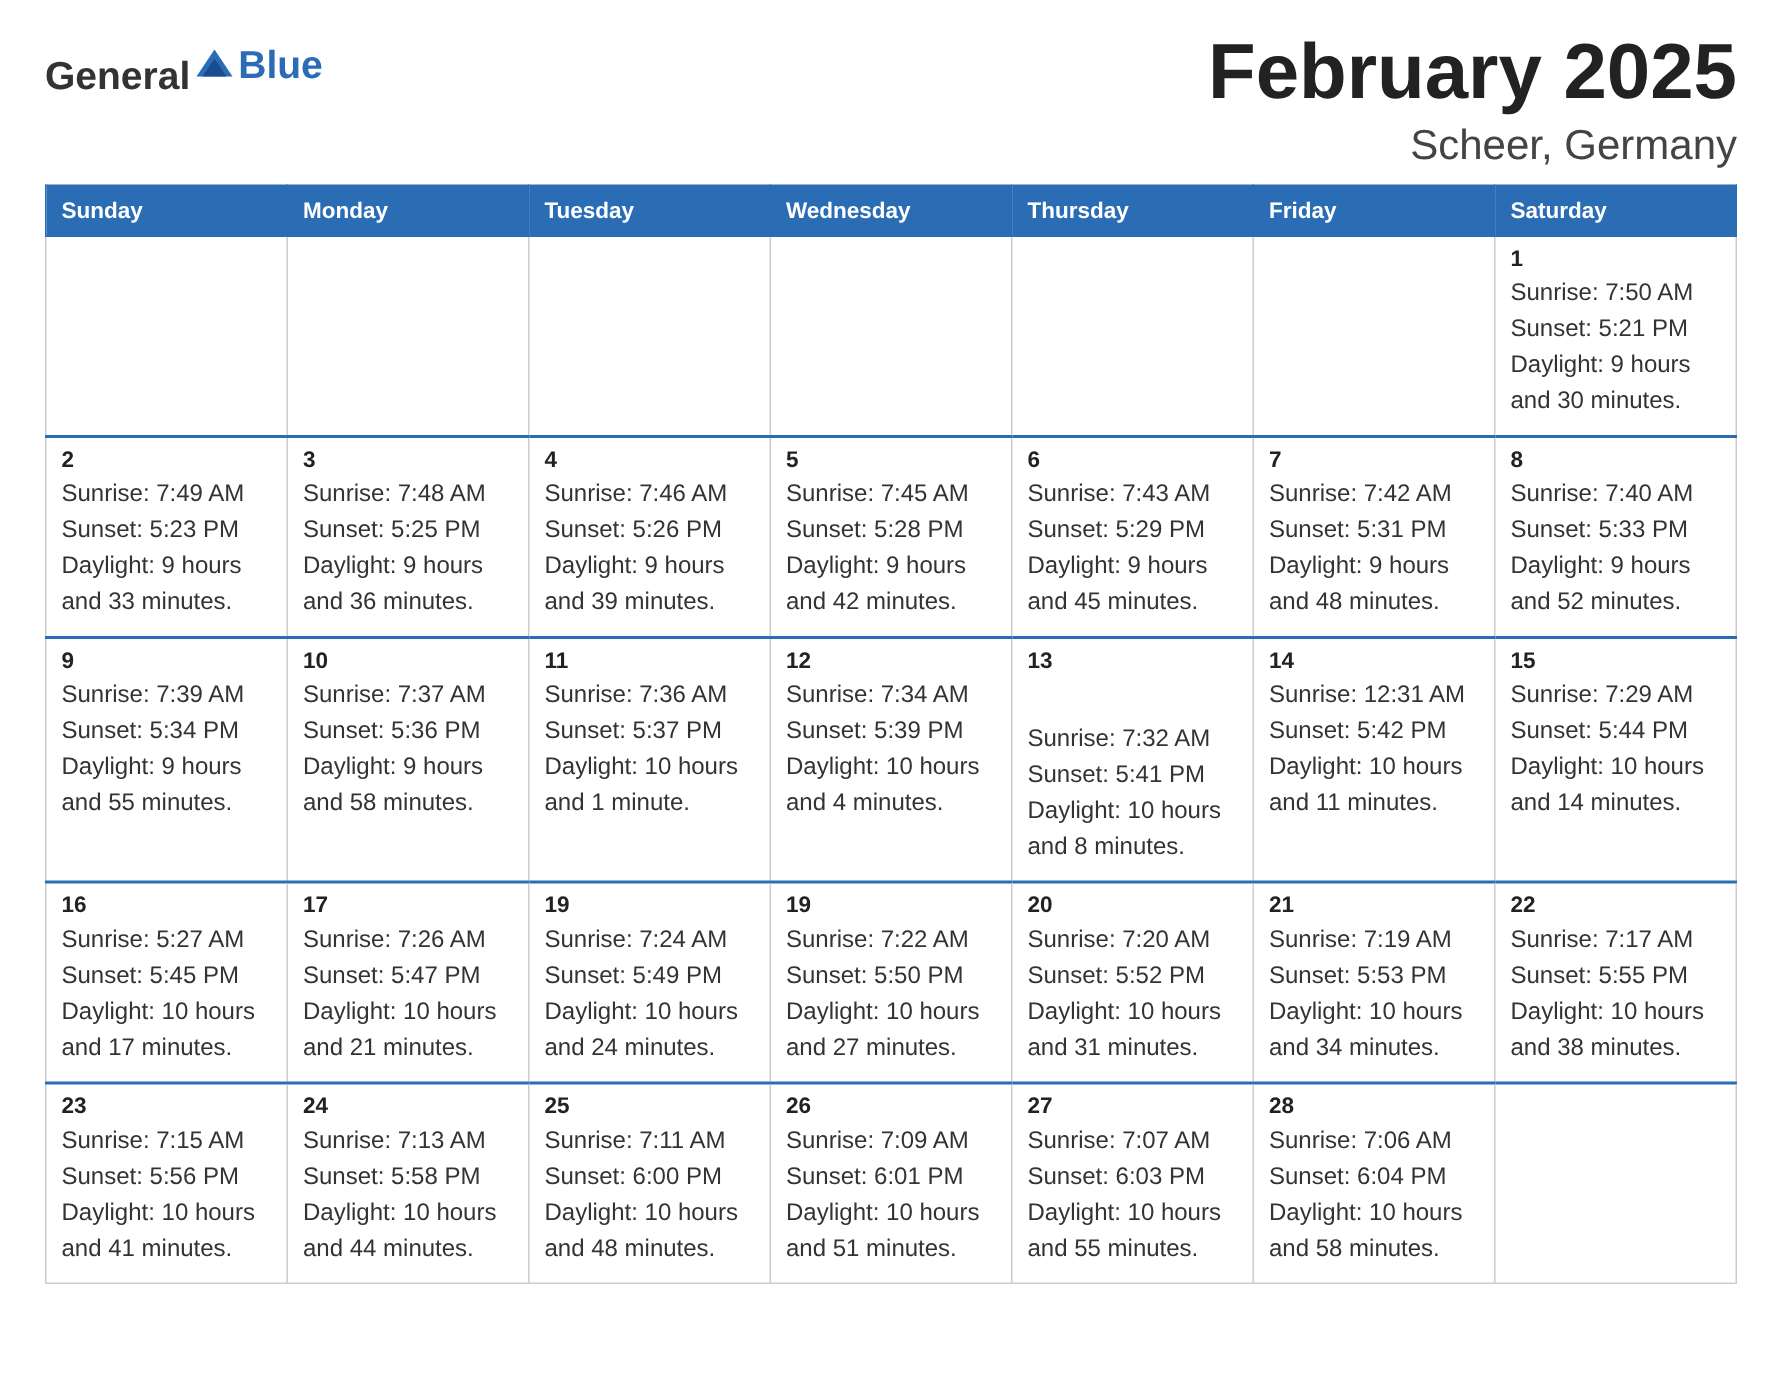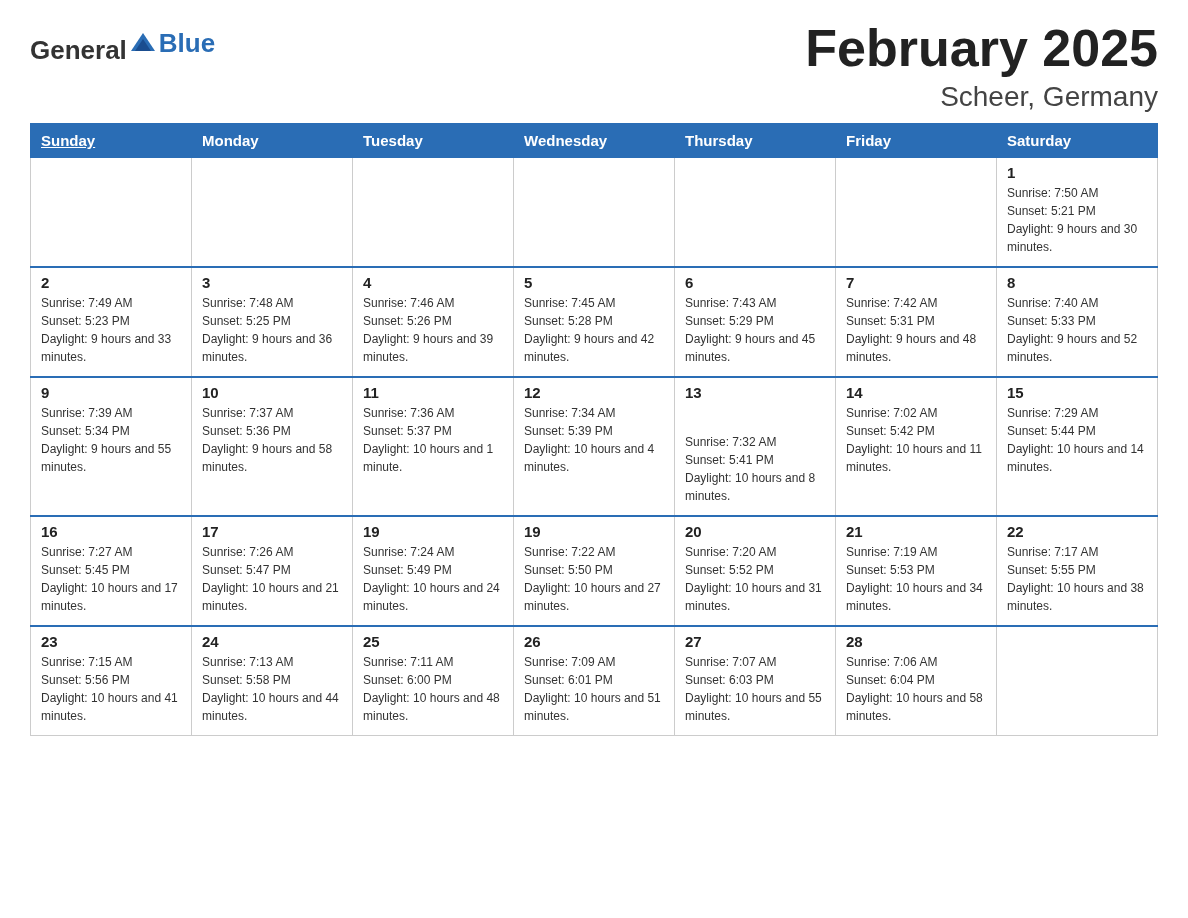--- a/index.html
+++ b/index.html
@@ -82,28 +82,28 @@
       border-top: none;
     }
     .day-number {
       font-size: 15px;
       font-weight: bold;
       color: #222;
       display: block;
       margin-bottom: 3px;
     }
     .day-info {
-      font-size: 12px;
+      font-size: 16px;
       color: #333;
       line-height: 1.5;
     }
     .empty-cell {
       background: #f9f9f9;
     }
-    .calendar-table thead th:first-child { border-radius: 0; text-decoration: underline; }
+    .calendar-table thead th:first-child { border-radius: 0; }
   </style>
 </head>
 <body>
 
 <div class="header">
   <div class="logo">
     <span class="logo-text-general">General</span>
     <svg class="logo-icon" viewBox="0 0 28 28" xmlns="http://www.w3.org/2000/svg">
       <polygon points="14,4 26,22 2,22" fill="#2a6db5"></polygon>
       <polygon points="14,10 22,22 6,22" fill="#1a4d8f"></polygon>
@@ -213,35 +213,35 @@
 Daylight: 10 hours and 4 minutes.</div>
         </td>
         <td>
           <span class="day-number">13</span>
           <div class="day-info" style="white-space: pre-line; margin-top: 32px;">Sunrise: 7:32 AM
 Sunset: 5:41 PM
 Daylight: 10 hours and 8 minutes.</div>
         </td>
         <td>
           <span class="day-number">14</span>
-          <div class="day-info" style="white-space: pre-line;">Sunrise: 7:02 AM
+          <div class="day-info" style="white-space: pre-line;">Sunrise: 12:31 AM
 Sunset: 5:42 PM
 Daylight: 10 hours and 11 minutes.</div>
         </td>
         <td>
           <span class="day-number">15</span>
           <div class="day-info" style="white-space: pre-line;">Sunrise: 7:29 AM
 Sunset: 5:44 PM
 Daylight: 10 hours and 14 minutes.</div>
         </td>
       </tr>
       <tr>
         <td>
           <span class="day-number">16</span>
-          <div class="day-info" style="white-space: pre-line;">Sunrise: 7:27 AM
+          <div class="day-info" style="white-space: pre-line;">Sunrise: 5:27 AM
 Sunset: 5:45 PM
 Daylight: 10 hours and 17 minutes.</div>
         </td>
         <td>
           <span class="day-number">17</span>
           <div class="day-info" style="white-space: pre-line;">Sunrise: 7:26 AM
 Sunset: 5:47 PM
 Daylight: 10 hours and 21 minutes.</div>
         </td>
         <td>

